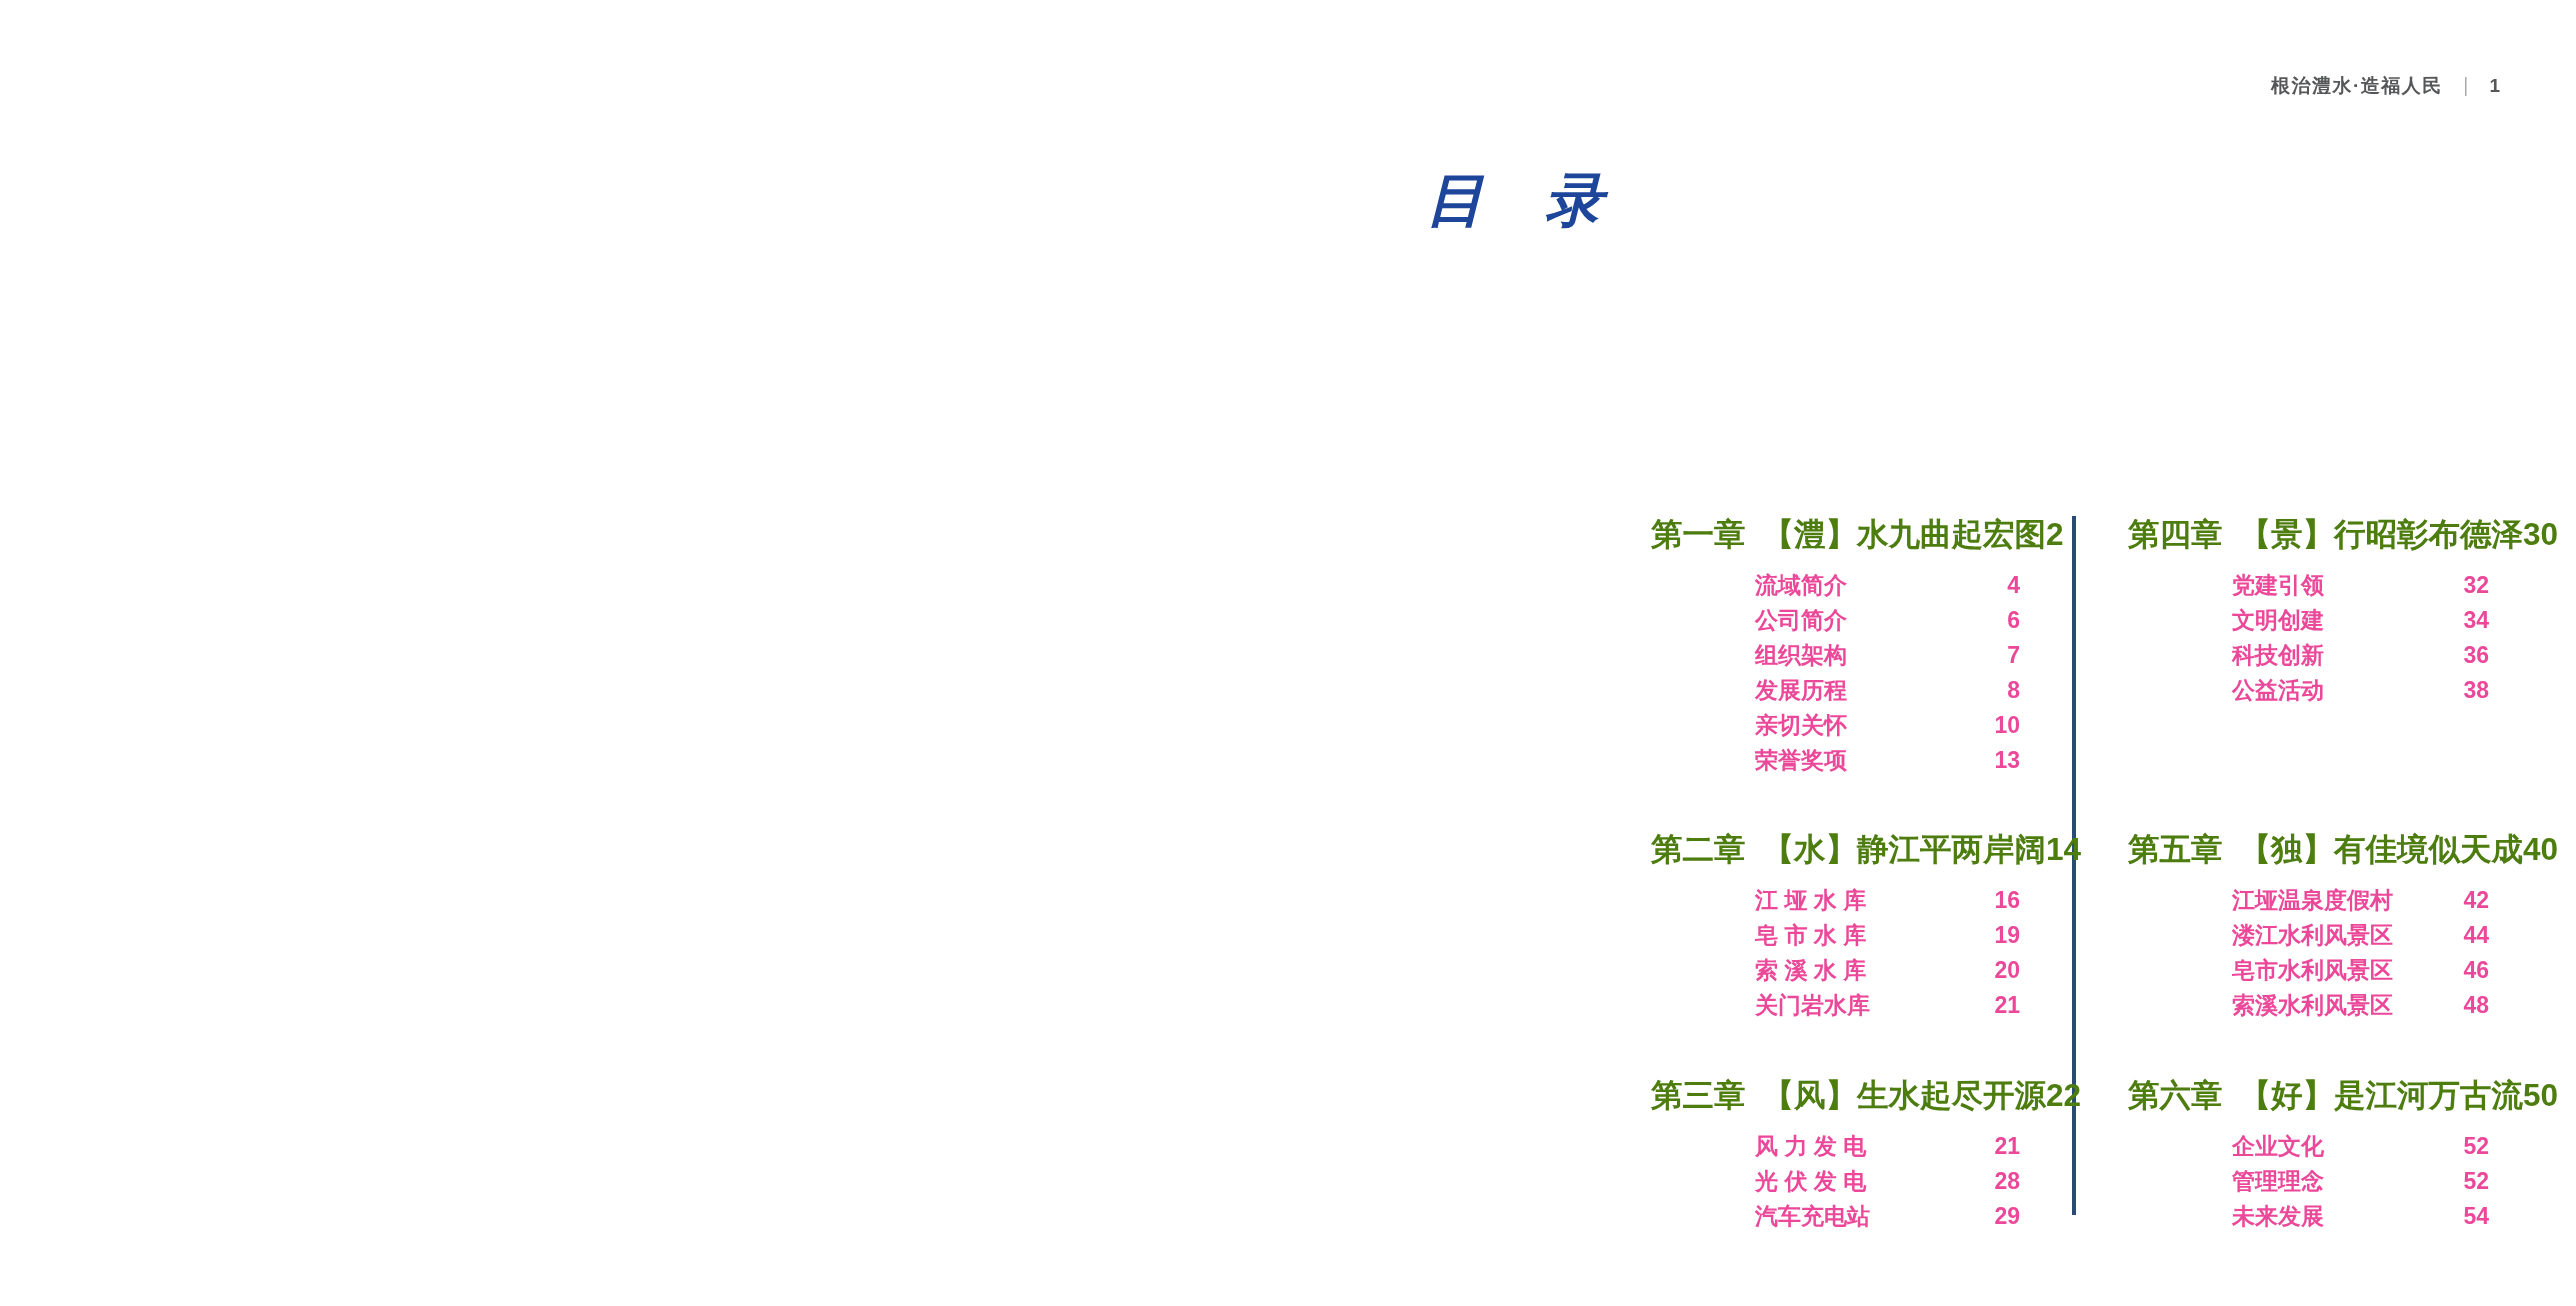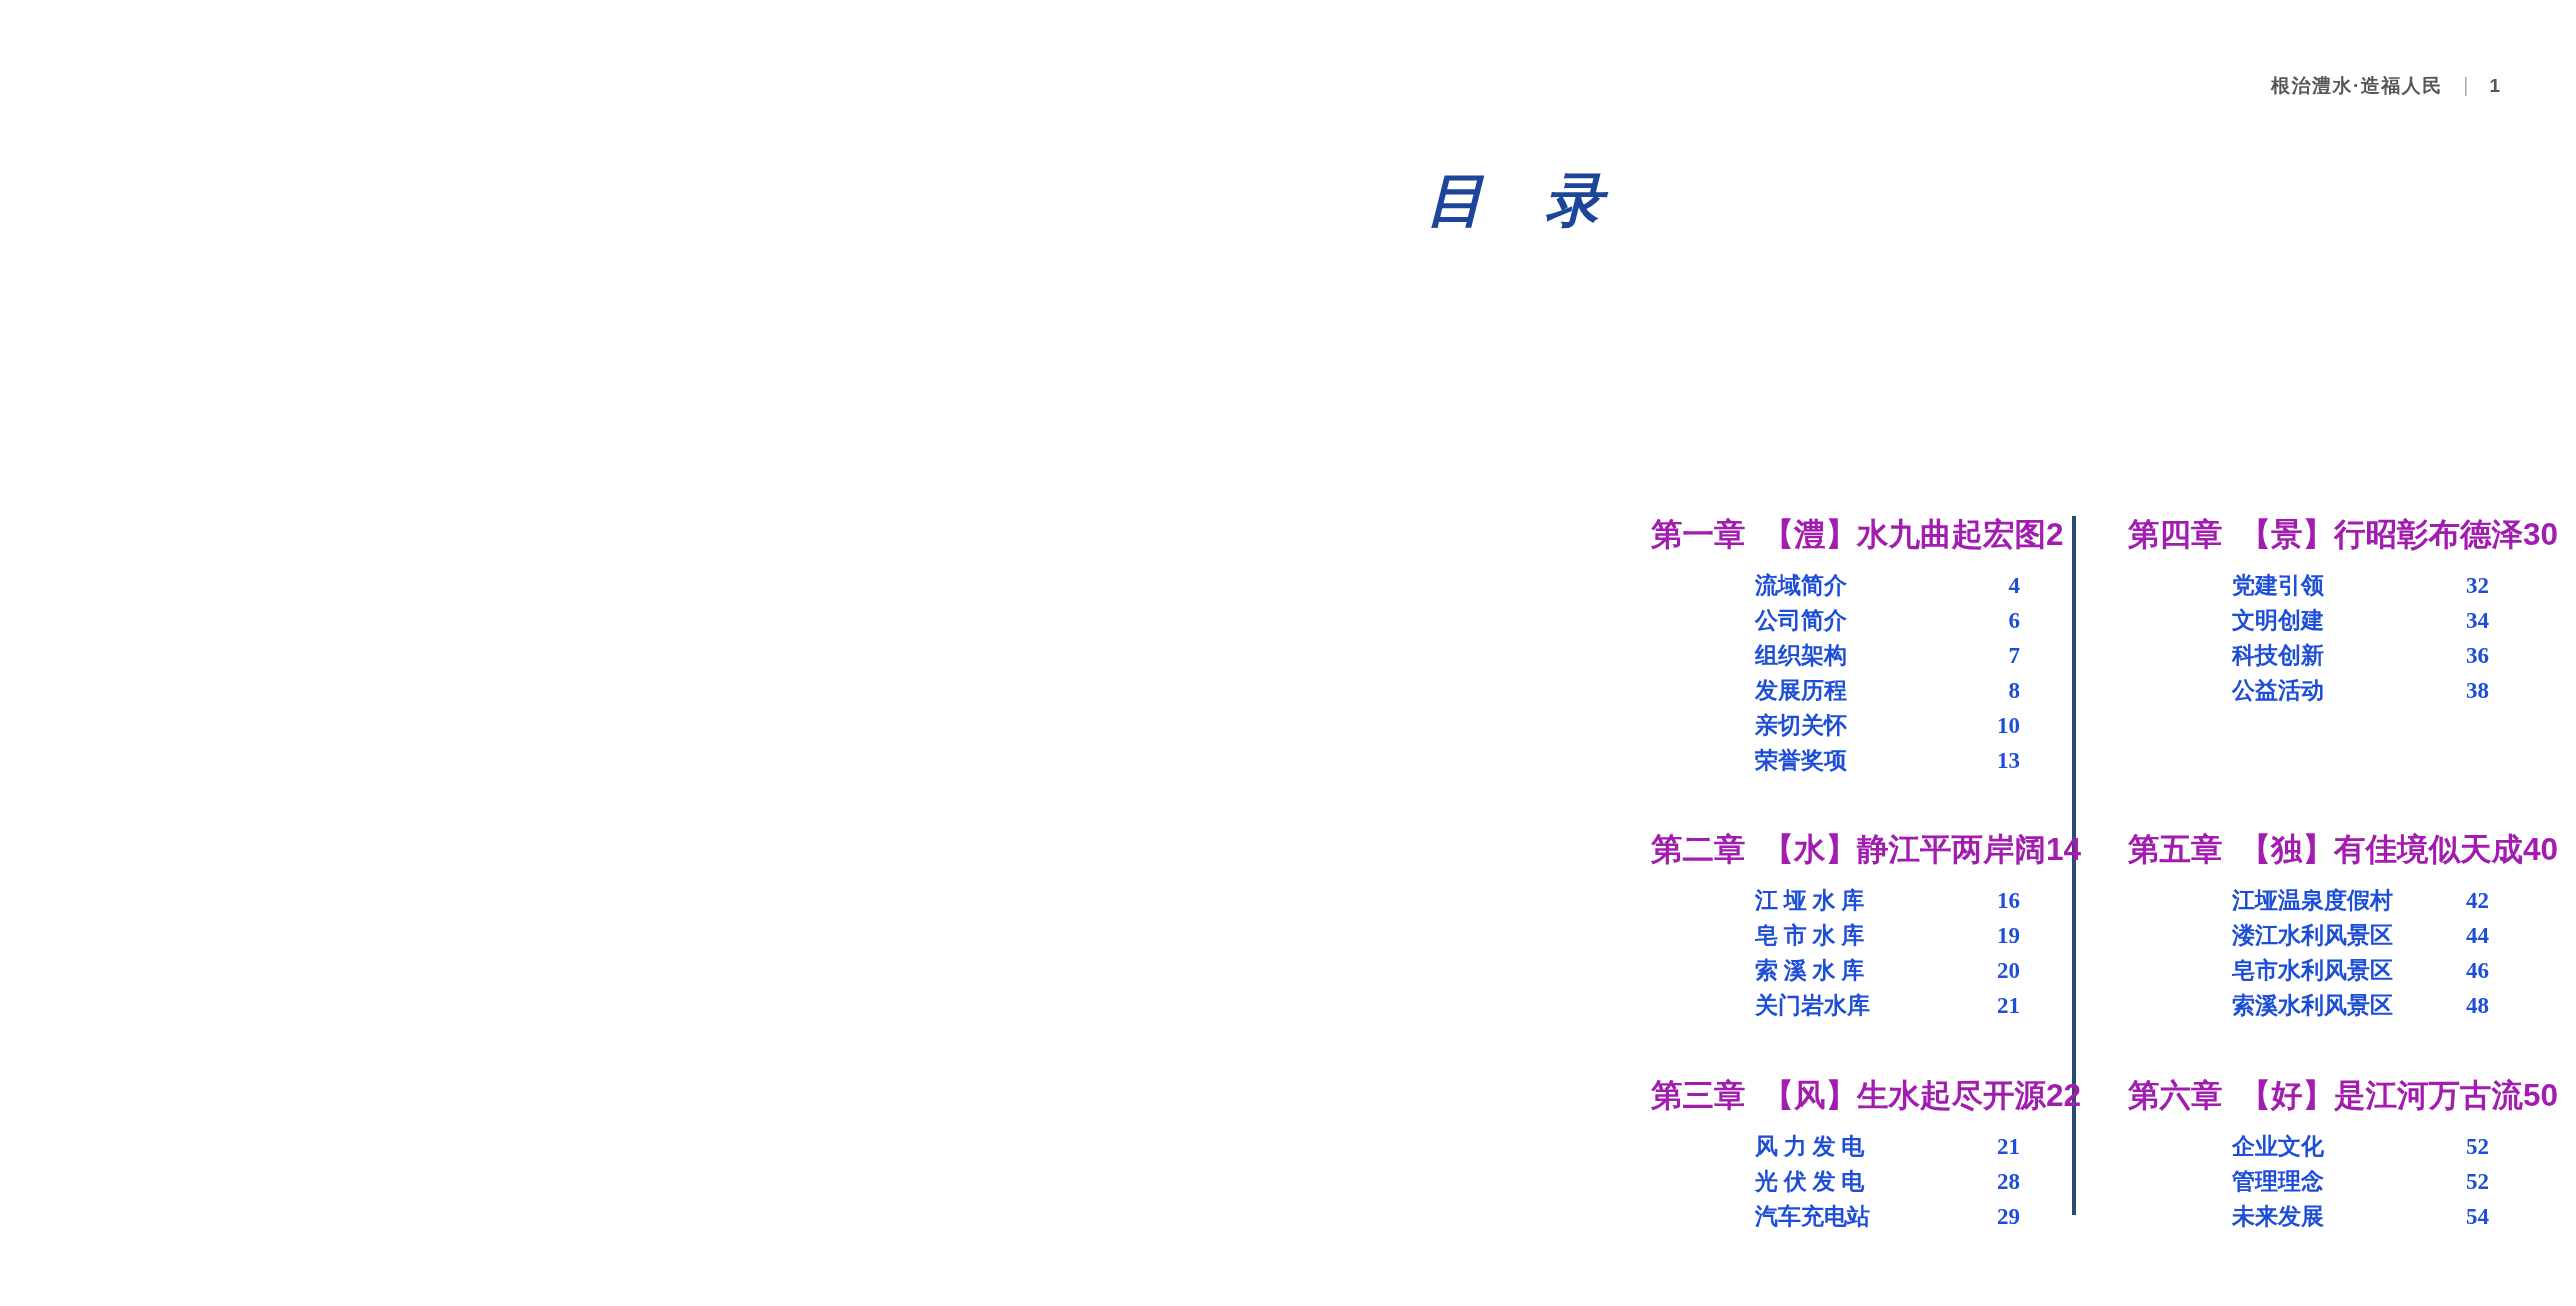--- a/index.html
+++ b/index.html
@@ -83,42 +83,41 @@
   .chapter:nth-of-type(1) { top: 0; }
   .chapter:nth-of-type(2) { top: 315px; }
   .chapter:nth-of-type(3) { top: 561px; }
 
   .chapter-heading {
     display: flex;
     align-items: baseline;
     font-size: 31.5px;
     line-height: 37px;
     font-weight: bold;
-    color: #a21caf;
+    color: #4d7c0f;
     white-space: nowrap;
     text-align: right;
   }
   .ch-label { margin-right: 17px; }
   .ch-page  { margin-left: auto; }
 
   .items {
     list-style: none;
     margin: 15.4px 0 0 0;
     padding: 0 0 0 104px;
   }
   .item {
     display: flex;
     justify-content: space-between;
     align-items: center;
     height: 35px;
     font-size: 23px;
     font-weight: bold;
-    color: #1d4ed8;
+    color: #ec4899;
     white-space: pre;
-    font-family: Liberation Serif, serif;
   }
   .item-page { text-align: right; }
 </style>
 </head>
 <body>
 
 <div class="page">
 
   <div class="running-header">
     <span>根治澧水·造福人民</span>

